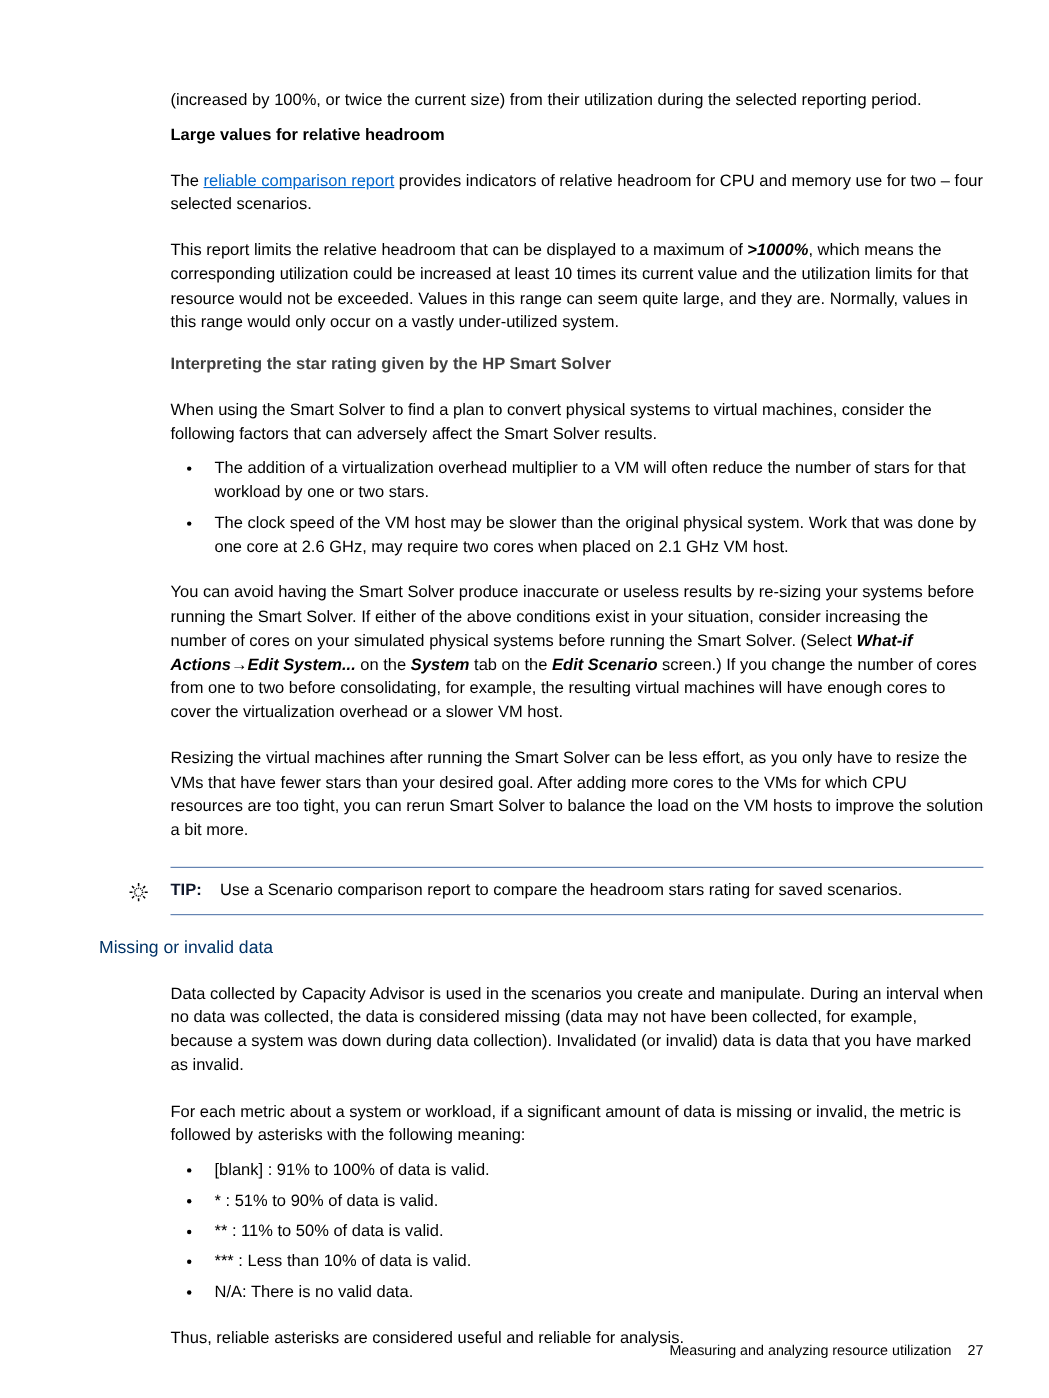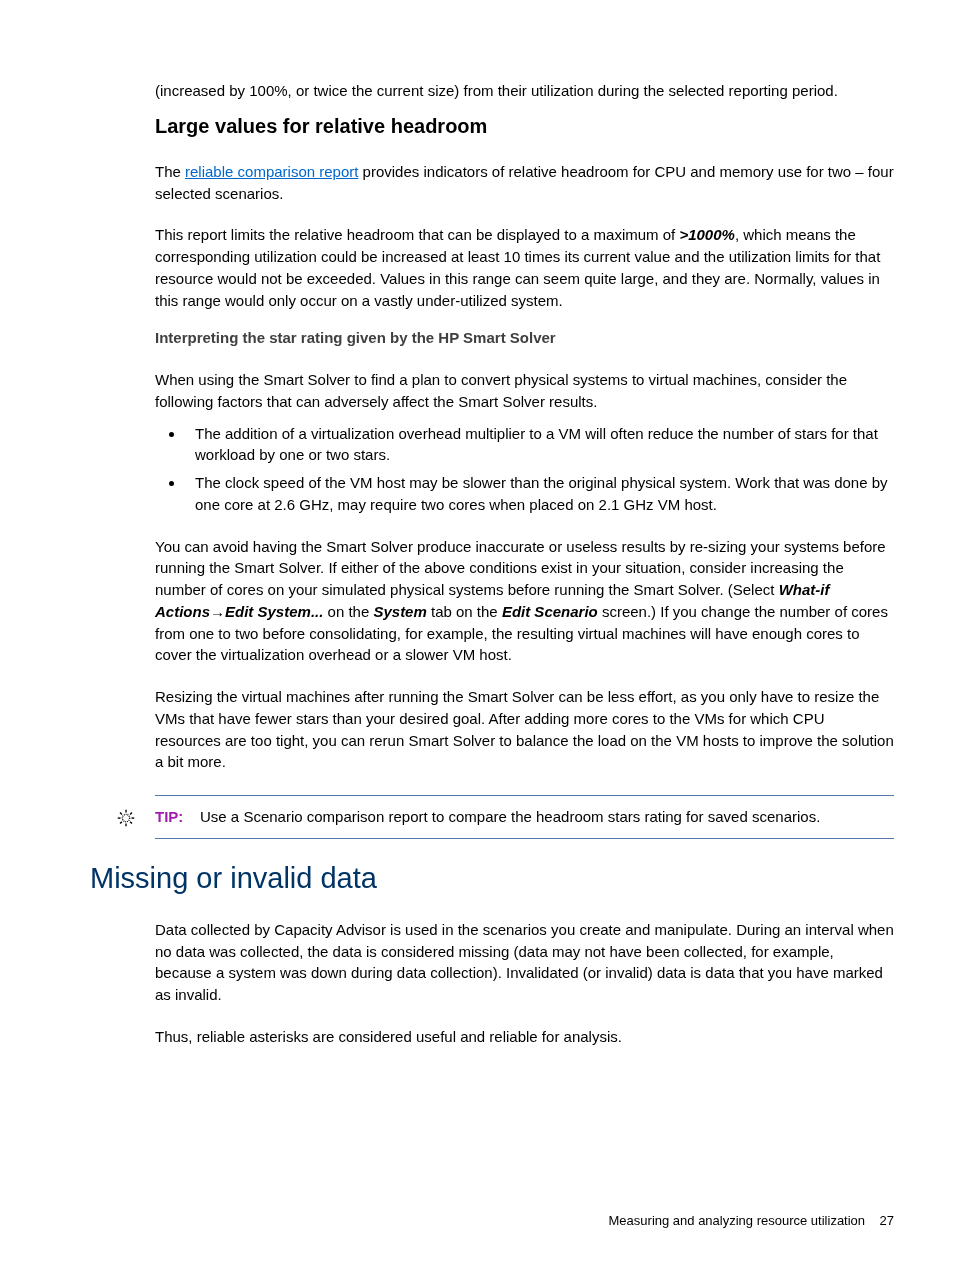--- a/index.html
+++ b/index.html
@@ -26,34 +26,34 @@
     }
     .bold {
       font-weight: bold;
       font-style: italic;
     }
     a {
       color: #0066cc;
       text-decoration: underline;
     }
     h3 {
-      font-size: 20px;
+      font-size: 15px;
       font-weight: bold;
       margin-bottom: 8px;
       margin-top: 5px;
     }
     h4 {
       font-size: 15px;
       font-weight: bold;
       color: #404040;
       margin-top: 16px;
       margin-bottom: 8px;
     }
     h2 {
-      font-size: 29px;
+      font-size: 16px;
       font-weight: normal;
       color: #003366;
       margin-top: 18px;
       margin-bottom: 2px;
       margin-left: 30px;
     }
     ul {
       list-style-type: disc;
       margin-left: 30px;
       margin-bottom: 10px;
@@ -70,21 +70,21 @@
       margin-bottom: 5px;
       position: relative;
     }
     .tip-icon {
       position: absolute;
       left: -40px;
       top: 12px;
     }
     .tip-label {
       font-weight: bold;
-      color: #a21caf;
+      color: #0f172a;
       display: inline;
     }
     .footer {
       position: absolute;
       bottom: 40px;
       right: 60px;
       font-size: 13px;
     }
   </style>
 </head>
@@ -134,20 +134,28 @@
     </span>
     <span class="tip-label">TIP:</span>
     <span>&nbsp;&nbsp;&nbsp;</span><span>Use a Scenario comparison report to compare the headroom stars rating for saved scenarios.</span>
   </div>
 </div>
 
 <h2>Missing or invalid data</h2>
 
 <div class="content">
   <p>Data collected by Capacity Advisor is used in the scenarios you create and manipulate. During an interval when no data was collected, the data is considered missing (data may not have been collected, for example, because a system was down during data collection). Invalidated (or invalid) data is data that you have marked as invalid.</p>
+  <p>For each metric about a system or workload, if a significant amount of data is missing or invalid, the metric is followed by asterisks with the following meaning:</p>
 
+  <ul>
+    <li>[blank] : 91% to 100% of data is valid.</li>
+    <li>* : 51% to 90% of data is valid.</li>
+    <li>** : 11% to 50% of data is valid.</li>
+    <li>*** : Less than 10% of data is valid.</li>
+    <li>N/A: There is no valid data.</li>
+  </ul>
 
   <p>Thus, reliable asterisks are considered useful and reliable for analysis.</p>
 </div>
 
 <div class="footer">
   <span>Measuring and analyzing resource utilization</span>&nbsp;&nbsp;&nbsp;&nbsp;<span>27</span>
 </div>
 
 </body></html>

